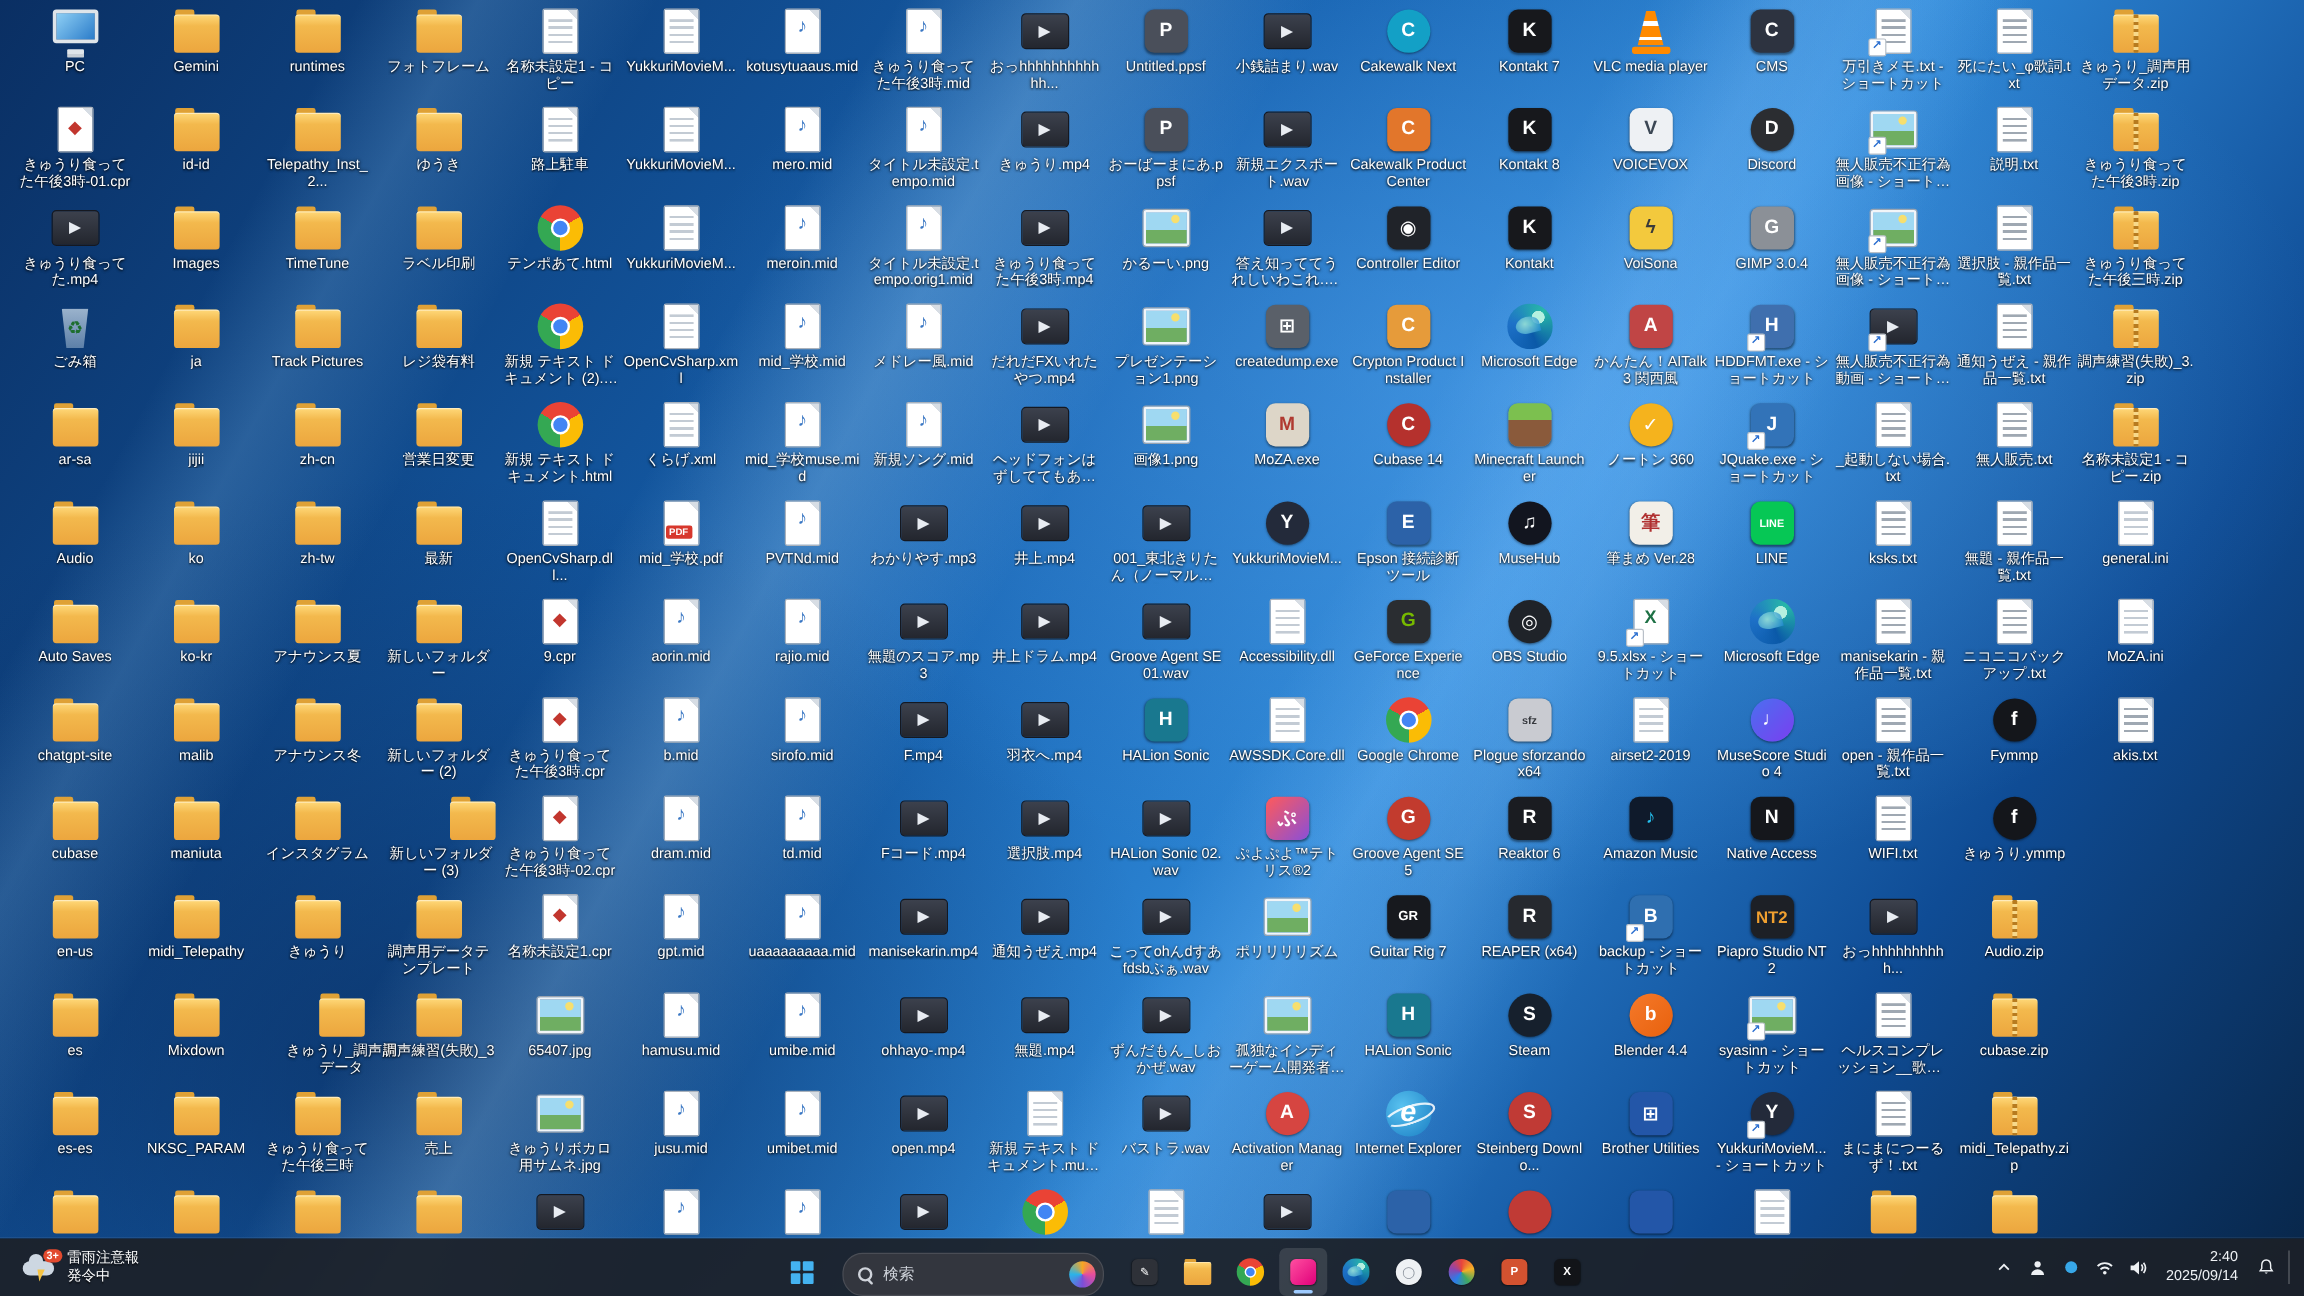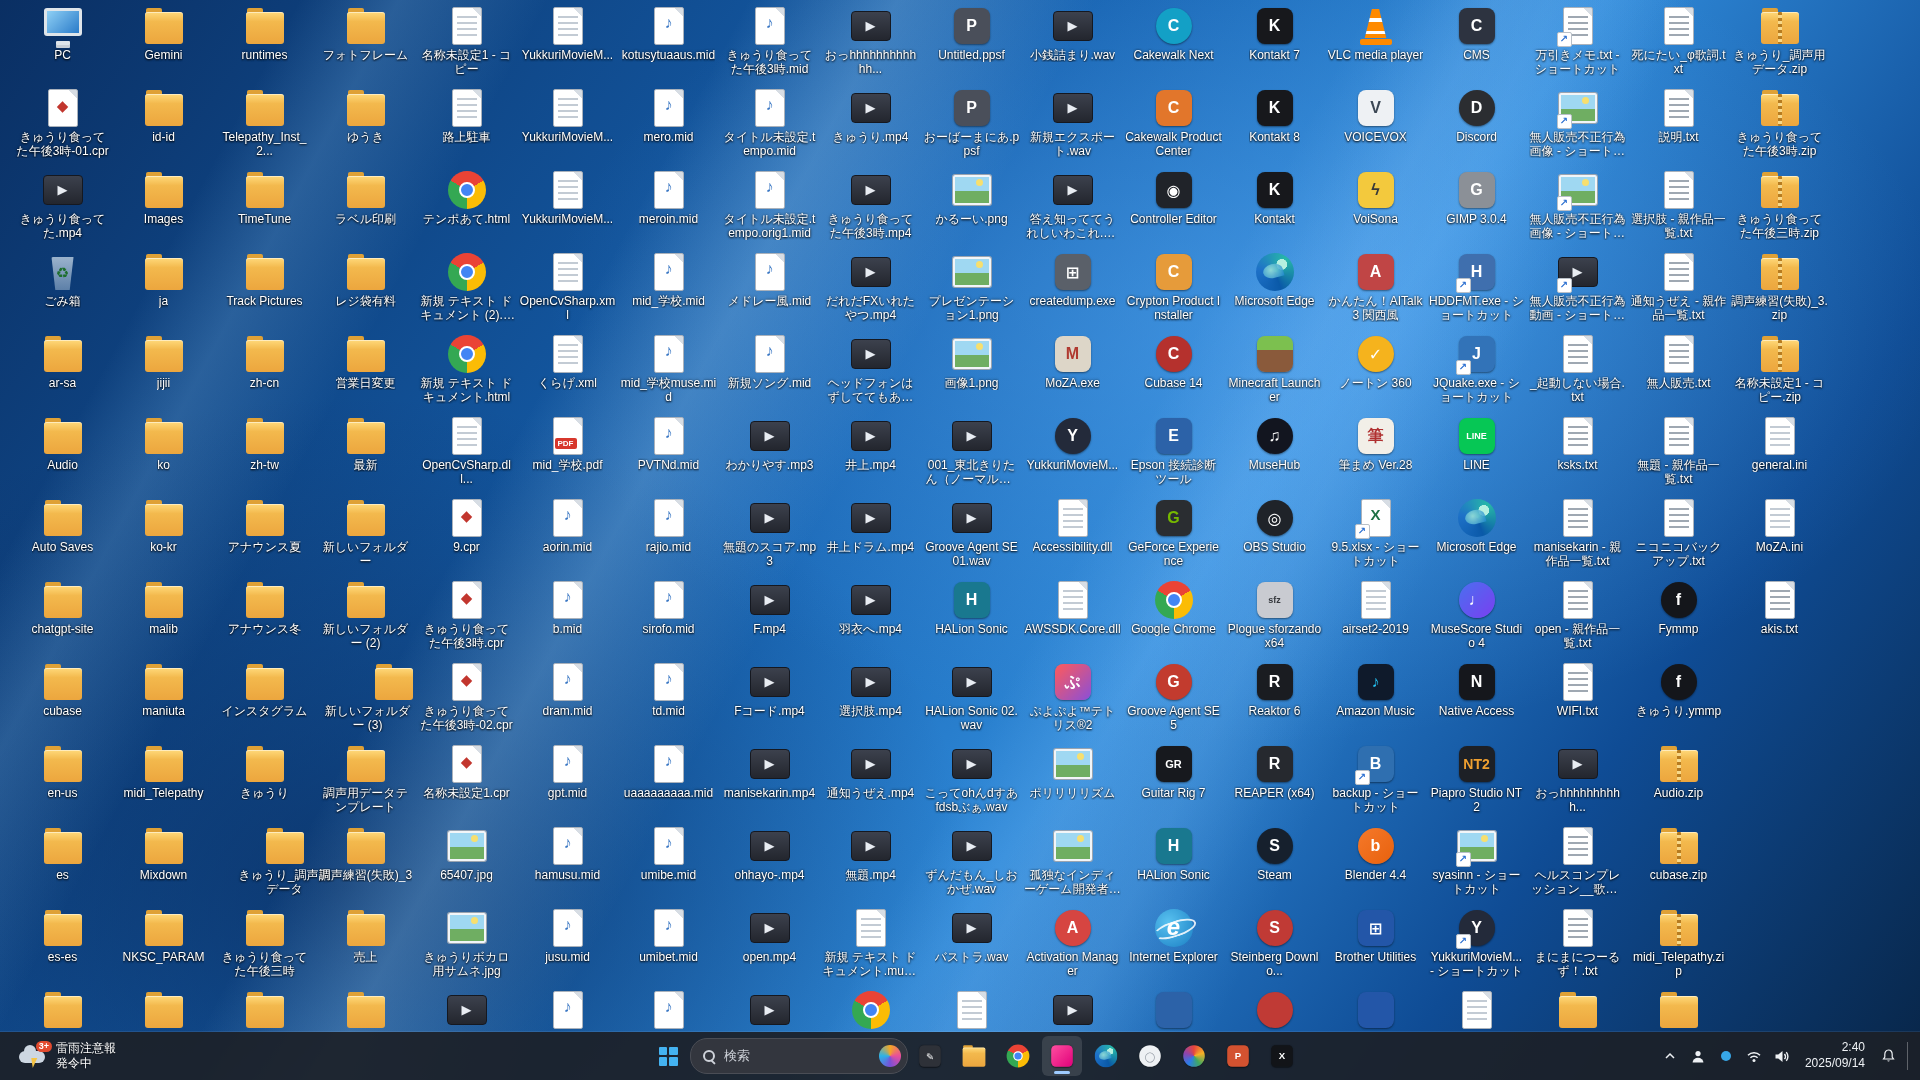--- a/index.html
+++ b/index.html
@@ -94,21 +94,21 @@
   .taskbar{position:absolute;left:0;right:0;bottom:0;height:48px;background:rgba(28,32,40,.93);
        box-shadow:0 -1px 0 rgba(255,255,255,.08);display:flex;align-items:center}
   .weather{position:absolute;left:10px;top:0;bottom:0;display:flex;align-items:center;gap:8px;padding:0 8px;cursor:default}
   .wicon{position:relative;width:30px;height:26px}
   .wicon .cloud{position:absolute;left:1px;top:8px;width:26px;height:12px;background:#cdd7e2;border-radius:8px}
   .wicon .cloud::before{content:"";position:absolute;left:5px;top:-6px;width:12px;height:12px;border-radius:50%;background:#cdd7e2}
   .wicon .bolt{position:absolute;left:12px;top:15px;width:0;height:0;border-left:4px solid transparent;border-right:2px solid transparent;
        border-top:10px solid #f6c445;transform:skewX(-14deg)}
   .badge{position:absolute;right:-4px;top:-2px;background:#e24a2e;color:#fff;font-size:9px;font-weight:700;border-radius:6px;padding:0 3px;line-height:11px}
   .wtext{color:#fff;font-size:12px;line-height:1.25;text-shadow:0 1px 1px rgba(0,0,0,.6)}
-  .centerbar{position:absolute;left:648px;top:0;bottom:0;display:flex;align-items:center;gap:2px}
+  .centerbar{position:absolute;left:648px;top:0;bottom:0;display:flex;align-items:flex-end;gap:14px}
   .startbtn{width:40px;height:40px;border-radius:6px;display:flex;align-items:center;justify-content:center}
   .win{width:19px;height:19px;display:grid;grid-template-columns:1fr 1fr;gap:2px}
   .win span{background:#44b3f1;border-radius:1px}
   .search{height:34px;min-width:198px;border-radius:17px;background:#33363e;border:1px solid #4a4d55;display:flex;align-items:center;
        gap:8px;padding:0 6px 0 12px;color:#cfd3da;font-size:13px}
   .mag{width:13px;height:13px;position:relative;flex:0 0 auto}
   .mag::before{content:"";position:absolute;left:0;top:0;width:8px;height:8px;border:2px solid #cfd3da;border-radius:50%}
   .mag::after{content:"";position:absolute;right:0;bottom:0;width:6px;height:2px;background:#cfd3da;transform:rotate(45deg);border-radius:1px}
   .shl{margin-left:auto;width:22px;height:22px;border-radius:50%;background:conic-gradient(#f6a623,#e84e9c,#7a4fd8,#2bb3e8,#f6a623);flex:0 0 auto}
   .tb-apps{display:flex;align-items:center;gap:4px}

